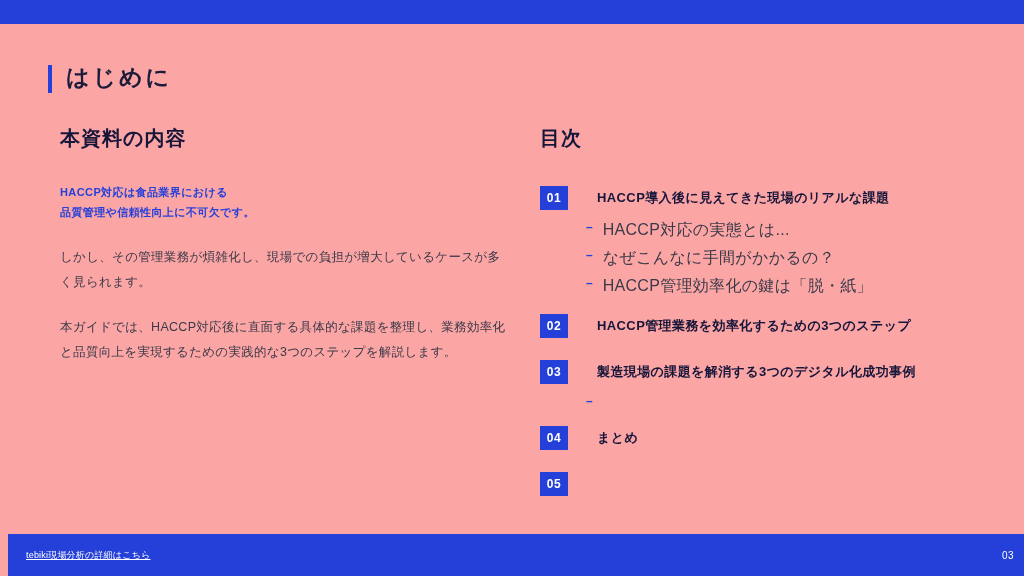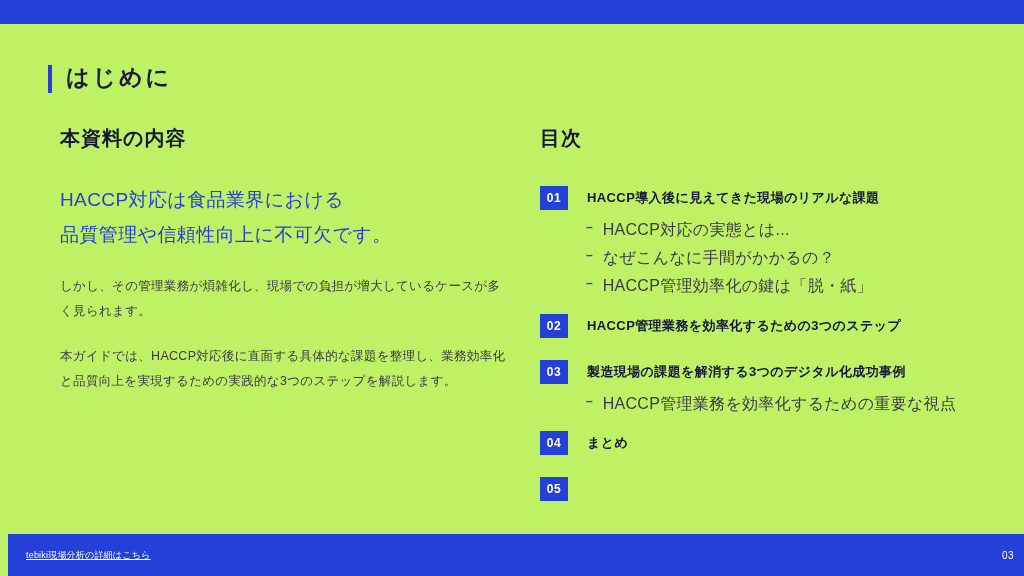--- a/index.html
+++ b/index.html
@@ -7,21 +7,21 @@
     width: 1024px;
     height: 576px;
     background: #ffffff;
     font-family: "Liberation Sans", sans-serif;
     overflow: hidden;
   }
   .slide {
     position: relative;
     width: 1024px;
     height: 576px;
-    background: #bef264;
+    background: #fca5a5;
   }
   
   .top-bar {
     position: absolute;
     top: 0; left: 0;
     width: 1024px;
     height: 24px;
     background: #2540d8;
   }
   
@@ -78,22 +78,22 @@
   }
   .col-title {
     font-size: 20px;
     font-weight: bold;
     color: #16163a;
     letter-spacing: 1px;
     margin-bottom: 30px;
   }
   .lead {
     color: #2540d8;
-    font-size: 19px;
-    font-weight: normal;
+    font-size: 11px;
+    font-weight: bold;
     line-height: 1.85;
     letter-spacing: 0.4px;
     margin-bottom: 22px;
   }
   .para {
     color: #3a3a48;
     font-size: 12.5px;
     line-height: 2.0;
     letter-spacing: 0.3px;
     margin-bottom: 20px;
@@ -109,36 +109,37 @@
     font-size: 20px;
     font-weight: bold;
     color: #16163a;
     letter-spacing: 1px;
     margin-bottom: 34px;
   }
   .toc-item {
     display: flex;
     align-items: center;
     margin-bottom: 6px;
+    gap: 22px;
   }
   .toc-num {
     width: 28px;
     height: 24px;
     background: #2540d8;
     color: #ffffff;
     font-size: 12px;
     font-weight: bold;
     display: flex;
     align-items: center;
     justify-content: center;
     flex: 0 0 auto;
     letter-spacing: 0.5px;
   }
   .toc-label {
-    margin-left: 19px;
+    margin-left: 7px;
     font-size: 13px;
     font-weight: bold;
     color: #16163a;
     letter-spacing: 0.4px;
   }
   .toc-subs {
     margin: 10px 0 18px 46px;
   }
   .toc-sub {
     display: flex;
@@ -210,21 +211,20 @@
     </div>
     <div class="gap-md"></div>
 
     <div class="toc-item">
       <div class="toc-num">03</div>
       <div class="toc-label">製造現場の課題を解消する3つのデジタル化成功事例</div>
     </div>
     <div class="toc-subs">
       <div class="toc-sub">
         <span class="dash">–</span>
-        <span class="toc-sub-label">HACCP管理業務を効率化するための重要な視点</span>
       </div>
     </div>
 
     <div class="toc-item">
       <div class="toc-num">04</div>
       <div class="toc-label">まとめ</div>
     </div>
     <div class="gap-md"></div>
 
     <div class="toc-item">

